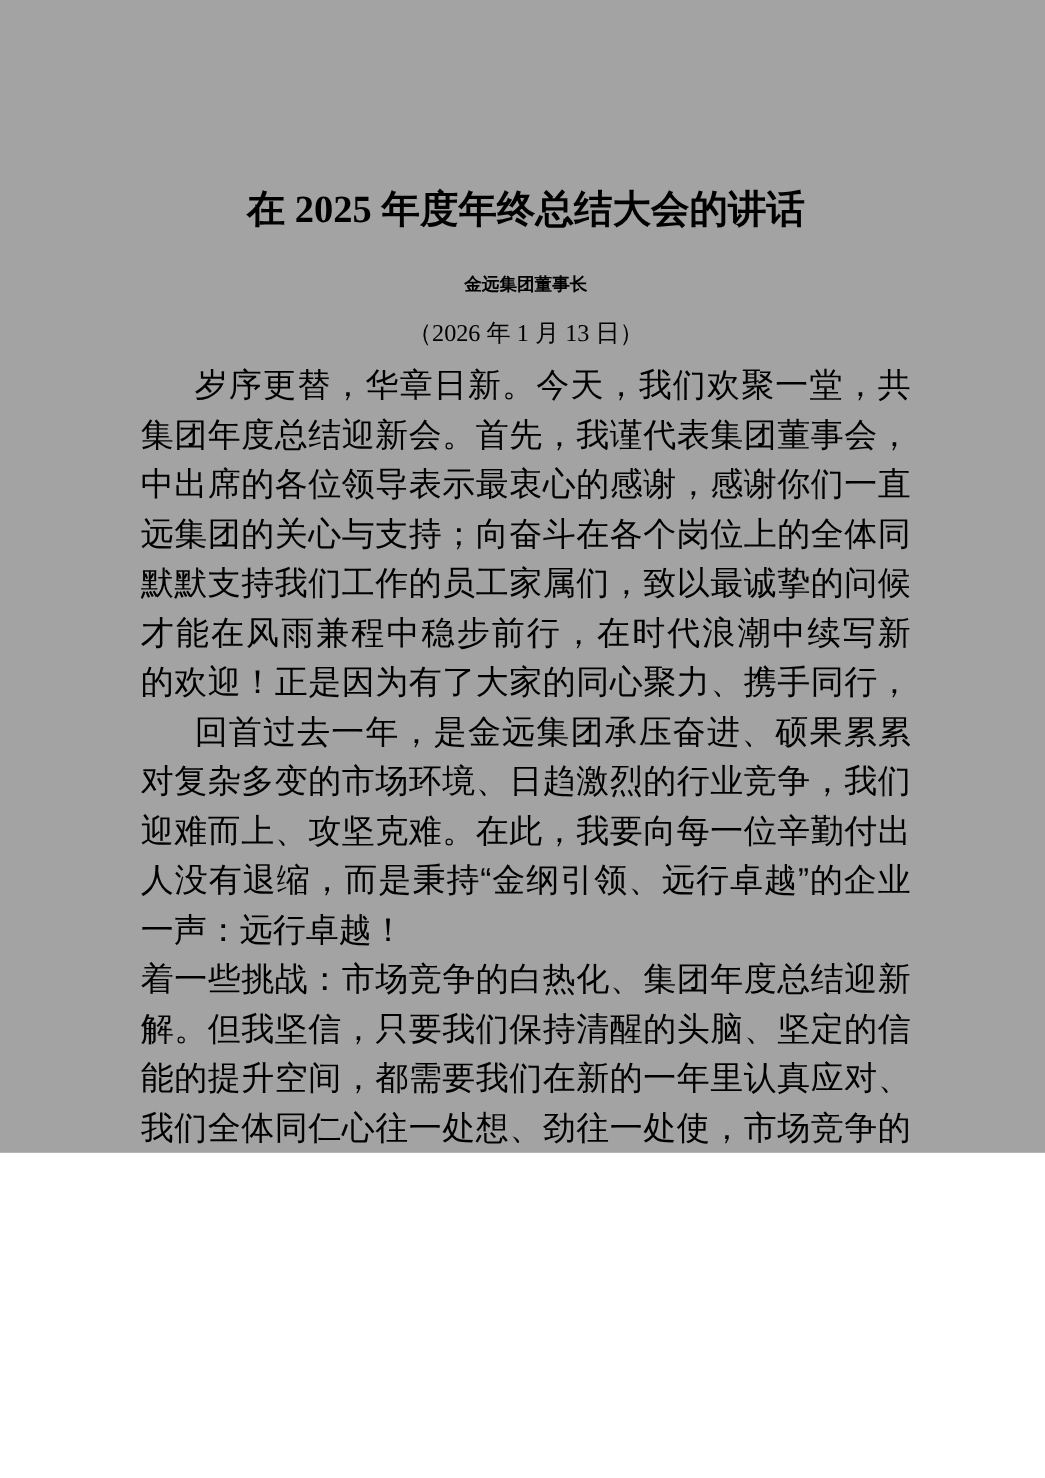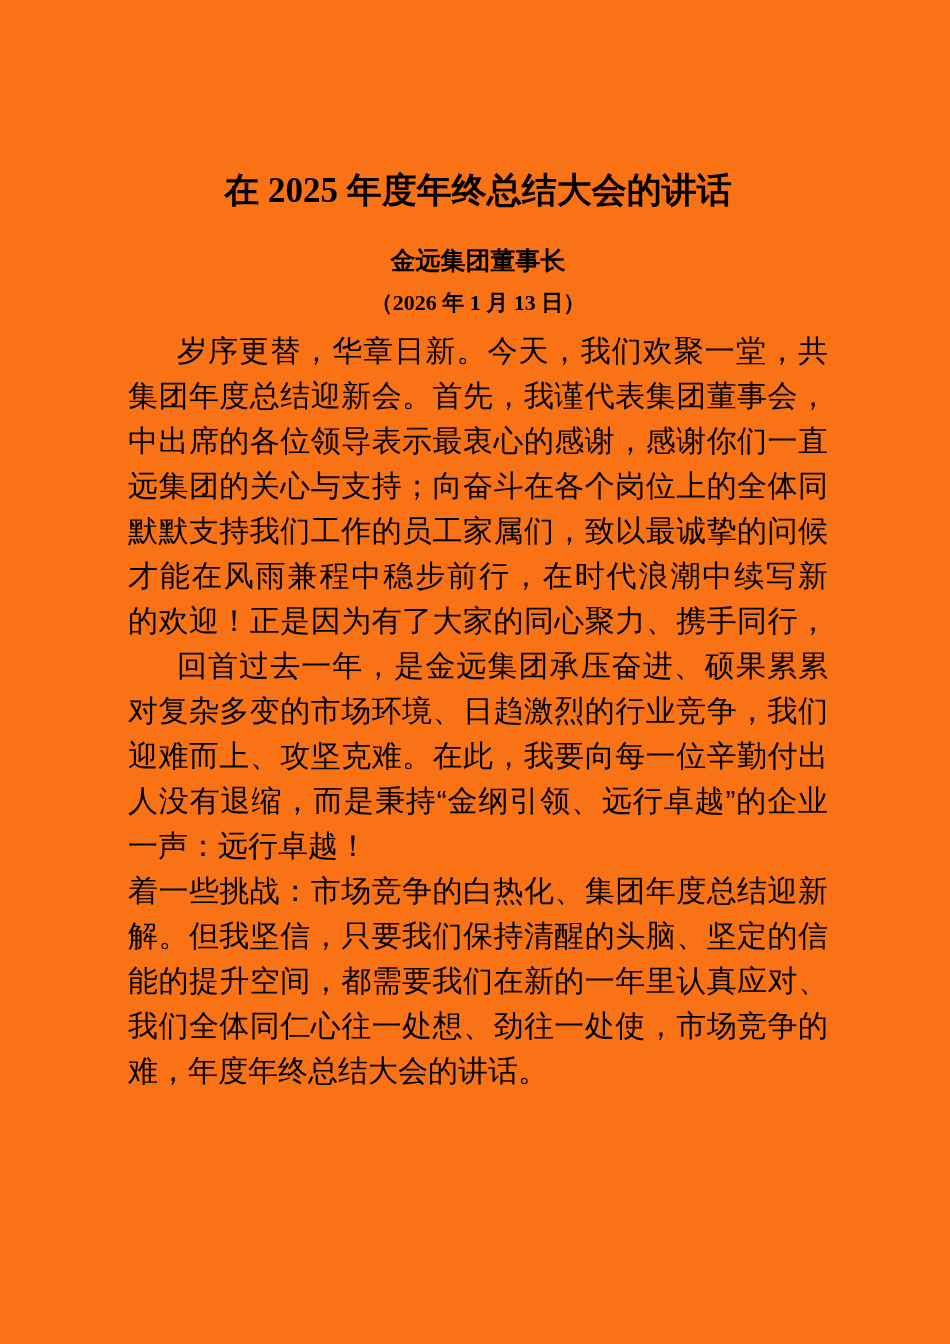--- a/index.html
+++ b/index.html
@@ -1,20 +1,20 @@
 <!DOCTYPE html>
 <html><head>
 <meta charset="utf-8">
 <style>
   html, body { margin: 0; padding: 0; }
   .page {
     position: relative;
     width: 950px;
-    height: 1344px;
-    background: #f97316;
+    height: 1048px;
+    background: #a3a3a3;
     color: #000000;
     overflow: hidden;
   }
   .content {
     box-sizing: content-box;
     width: 700px;
     padding: 168px 122px 0 128px;
   }
   .doc-title {
     margin: 0;
@@ -22,28 +22,28 @@
     font-weight: 700;
     font-size: 35px;
     line-height: 45px;
     text-align: center;
     white-space: nowrap;
   }
   .doc-author {
     margin: 27px 0 0 0;
     font-family: "Liberation Sans", "DejaVu Sans", sans-serif;
     font-weight: 600;
-    font-size: 25px;
+    font-size: 16px;
     line-height: 40px;
     text-align: center;
   }
   .doc-date {
     margin: 5px 0 0 0;
     font-family: "Liberation Serif", "DejaVu Serif", serif;
-    font-weight: 700;
+    font-weight: 400;
     font-size: 22px;
     line-height: 36px;
     text-align: center;
   }
   .doc-body {
     margin-top: 7px;
     font-family: Liberation Sans, sans-serif;
     font-size: 30px;
     line-height: 45px;
   }

